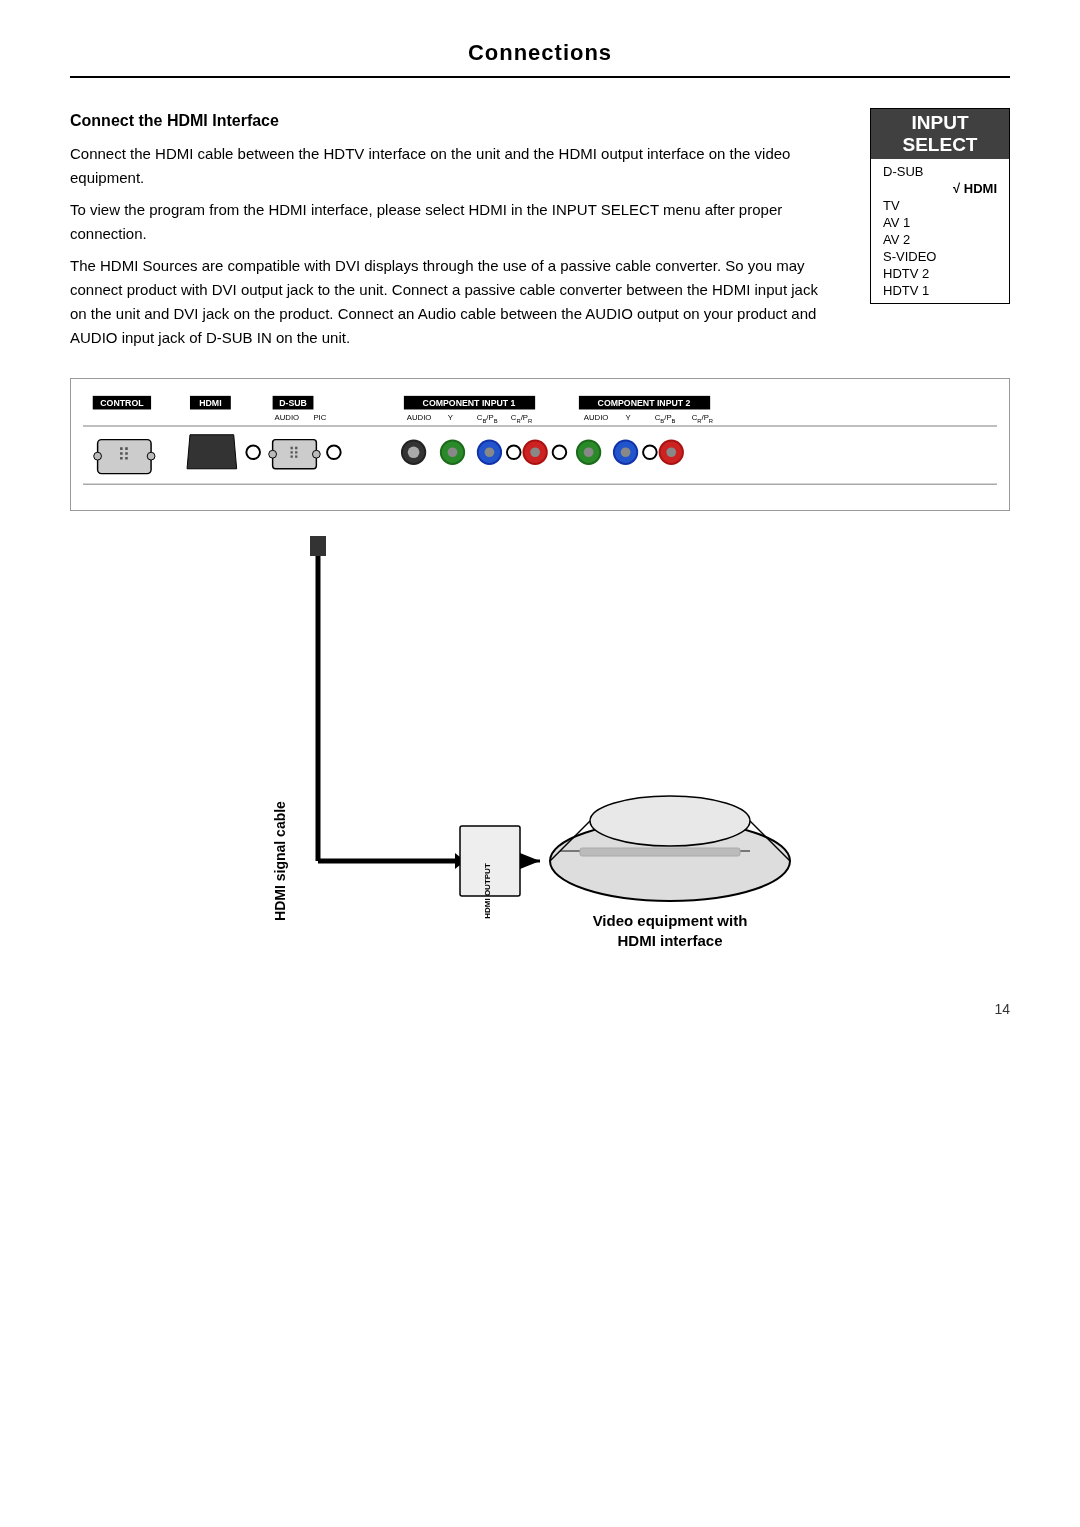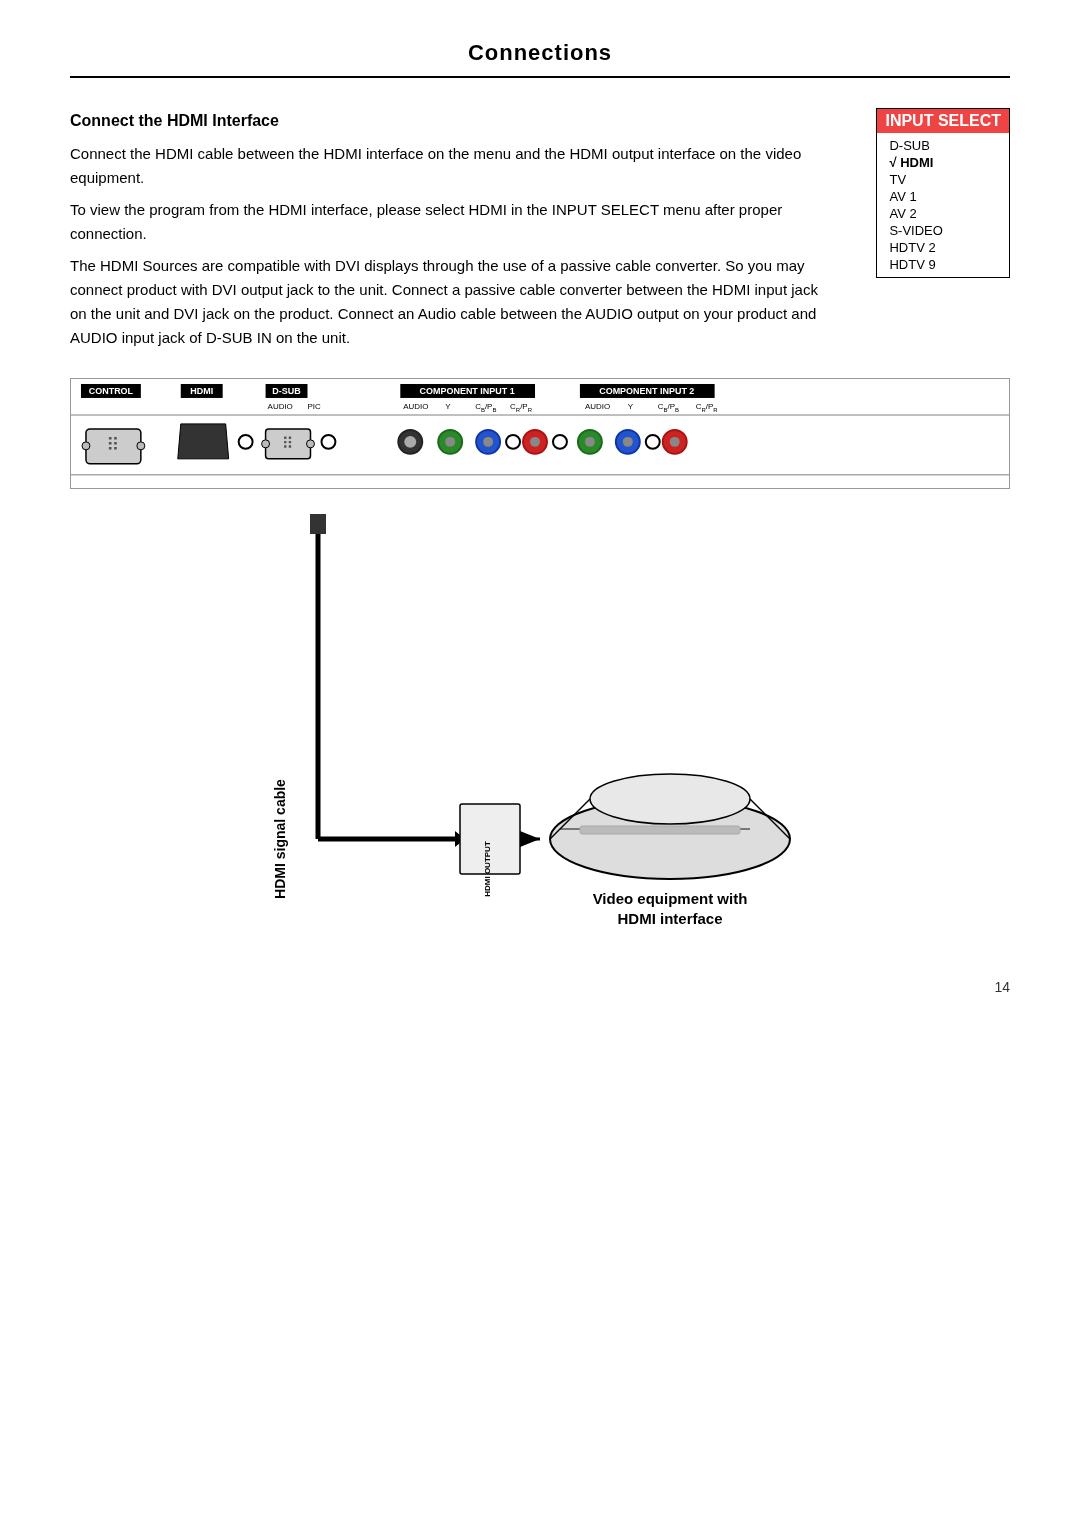--- a/index.html
+++ b/index.html
@@ -59,48 +59,49 @@
     .input-select-box {
       border: 1px solid #000;
       min-width: 130px;
       max-width: 140px;
       font-size: 13px;
       flex-shrink: 0;
       height: fit-content;
     }
 
     .input-select-header {
-      background: #ef4444;
+      background: #404040;
       color: #fff;
       text-align: center;
       font-weight: bold;
-      font-size: 16px;
+      font-size: 19px;
       padding: 3px 8px;
     }
 
     .input-select-items {
       padding: 4px 12px;
     }
 
     .input-select-item {
       padding: 1px 0;
       font-size: 13px;
     }
 
     .input-select-item.selected {
       font-weight: bold;
+      text-align: right;
     }
 
     
     .connector-diagram {
       margin: 20px 0;
       border: 1px solid #999;
       background: #fff;
       position: relative;
-      padding: 0;
+      padding: 12px;
     }
 
     
     .page-number {
       text-align: right;
       margin-top: 40px;
       font-size: 14px;
       color: #333;
     }
 
@@ -115,36 +116,36 @@
 
 <div class="page-container">
 
   <h1 class="page-title">Connections</h1>
   <hr class="title-divider">
 
   <div class="content-section">
 
     <div class="main-text">
       <p class="section-heading">Connect the HDMI Interface</p>
-      <p>Connect the HDMI cable between the HDMI interface on the menu and the HDMI output interface on the video equipment.</p>
+      <p>Connect the HDMI cable between the HDTV interface on the unit and the HDMI output interface on the video equipment.</p>
       <p>To view the program from the HDMI interface, please select HDMI in the INPUT SELECT menu after proper connection.</p>
       <p>The HDMI Sources are compatible with DVI displays through the use of a passive cable converter. So you may connect product with DVI output jack to the unit. Connect a passive cable converter between the HDMI input jack on the unit and DVI jack on the product. Connect an Audio cable between the AUDIO output on your product and AUDIO input jack of D-SUB IN on the unit.</p>
     </div>
 
     <div class="input-select-box">
       <div class="input-select-header">INPUT SELECT</div>
       <div class="input-select-items">
         <div class="input-select-item">D-SUB</div>
         <div class="input-select-item selected">√ <strong>HDMI</strong></div>
         <div class="input-select-item">TV</div>
         <div class="input-select-item">AV 1</div>
         <div class="input-select-item">AV 2</div>
         <div class="input-select-item">S-VIDEO</div>
         <div class="input-select-item">HDTV 2</div>
-        <div class="input-select-item">HDTV 9</div>
+        <div class="input-select-item">HDTV 1</div>
       </div>
     </div>
 
   </div>
 
   <div class="connector-diagram">
     <svg class="panel-svg-wrapper" viewBox="0 0 940 110" xmlns="http://www.w3.org/2000/svg" style="width:100%; display:block;">
 
       <rect x="10" y="5" width="60" height="14" fill="#000"></rect>
       <text x="40" y="15.5" text-anchor="middle" fill="#fff" font-size="9" font-weight="bold" font-family="Arial">CONTROL</text>

